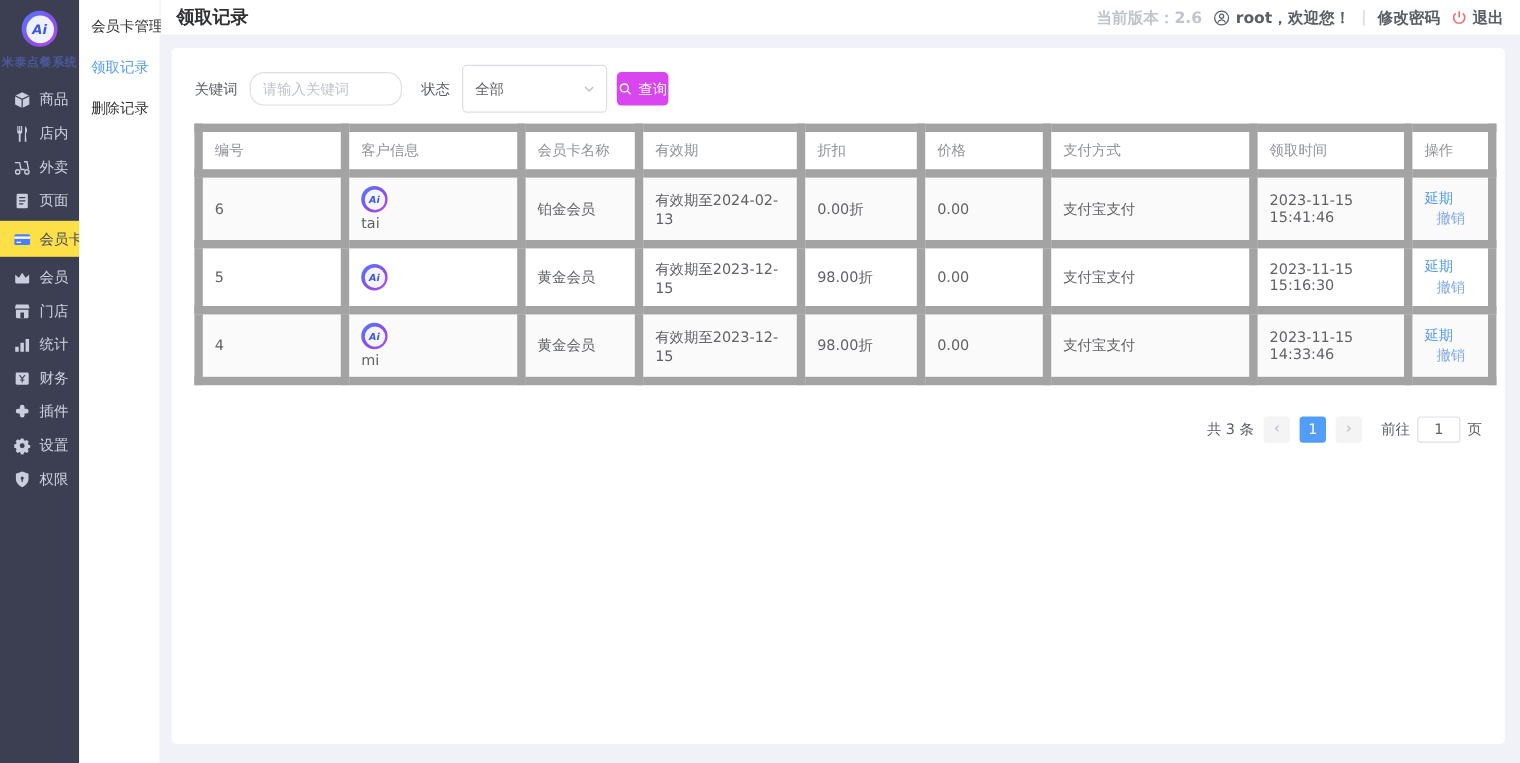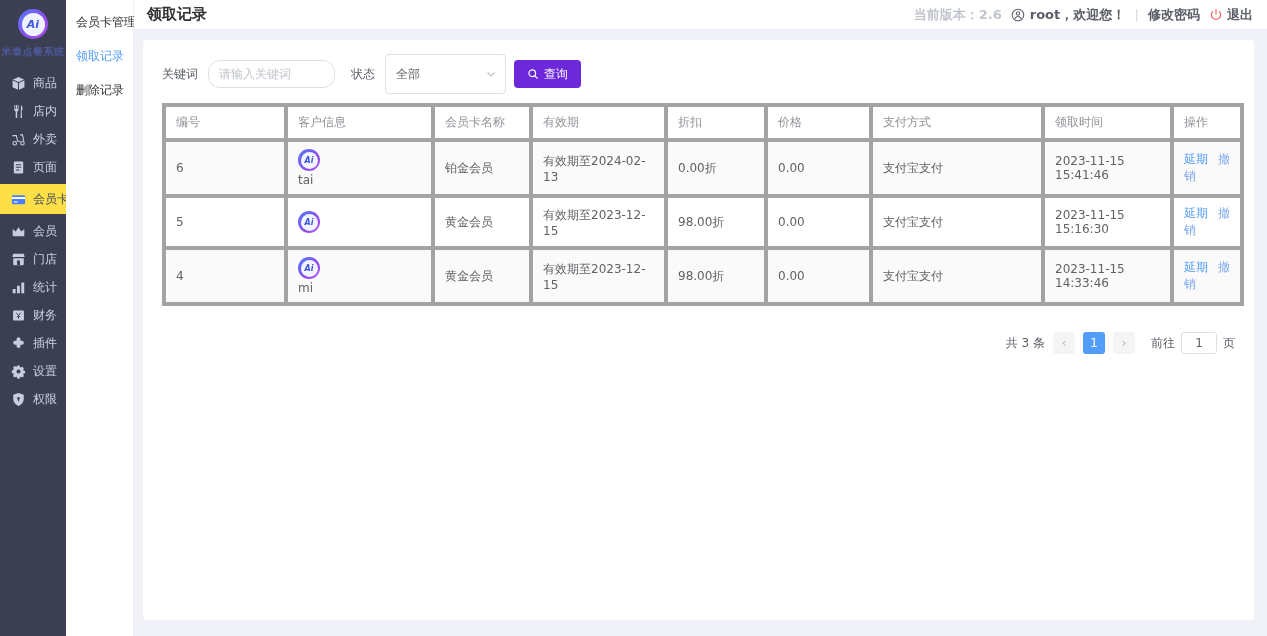--- a/index.html
+++ b/index.html
@@ -50,27 +50,27 @@
   .filters { display:flex; align-items:center; font-size:12px; color:#5a5e66; }
   .filters label { margin-right:10px; }
   .kw-input { width:127px; height:28px; border:1px solid #dcdfe6; border-radius:12px; padding:0 10px;
               font-size:12px; color:#606266; outline:none; font-family:inherit; }
   .kw-input::placeholder { color:#c0c4cc; }
   .filters .lbl2 { margin-left:16px; }
   .select { width:121px; height:40px; border:1px solid #dcdfe6; border-radius:4px; display:flex; align-items:center;
             padding:0 8px 0 10px; color:#606266; cursor:pointer; }
   .select .sval { flex:1; }
   .select svg { width:12px; height:12px; color:#c0c4cc; }
-  .btn-search { margin-left:8px; height:28px; padding:0 13px; background:#6d28d9; color:#fff; border:none;
+  .btn-search { margin-left:8px; height:28px; padding:0 1px; background:#d946ef; color:#fff; border:none;
                 border-radius:4px; font-size:12px; display:flex; align-items:center; gap:5px; cursor:pointer; font-family:Liberation Serif, serif; }
   .btn-search svg { width:12px; height:12px; }
 
   
   table { width:100%; border-collapse:collapse; margin-top:9px; table-layout:fixed; }
-  th, td { border:4px solid #a3a3a3; font-size:12px; text-align:left; padding:7px 10px; }
+  th, td { border:7px solid #a3a3a3; font-size:12px; text-align:left; padding:7px 10px; }
   th { color:#909399; font-weight:normal; background:#fff; height:28px; }
   td { color:#606266; }
   tbody tr:nth-child(odd) td { background:#fafafa; }
   td.op a { text-decoration:none; cursor:pointer;text-align:center; }
   td.op a.a0 { color:#549cf8; }
   td.op a.a1 { color:#7fa9ee; margin-left:10px; }
   .avatar { width:22px; height:22px; border-radius:50%; display:flex; align-items:center; justify-content:center;
             background:linear-gradient(135deg,#4f7dff 0%,#8a4ded 55%,#b44df0 100%); }
   .avatar i { width:17px; height:17px; border-radius:50%; background:#f2f5ff; color:#3d55e0; font-style:italic;
               font-weight:bold; font-size:8px; display:flex; align-items:center; justify-content:center; }

